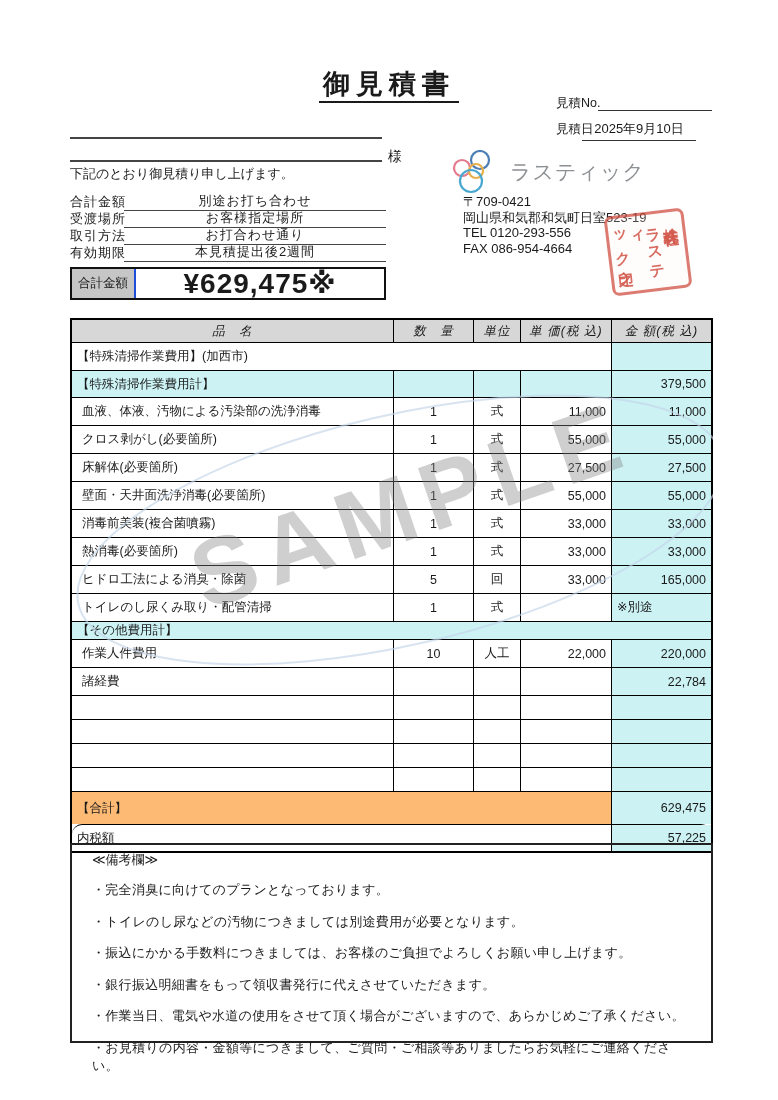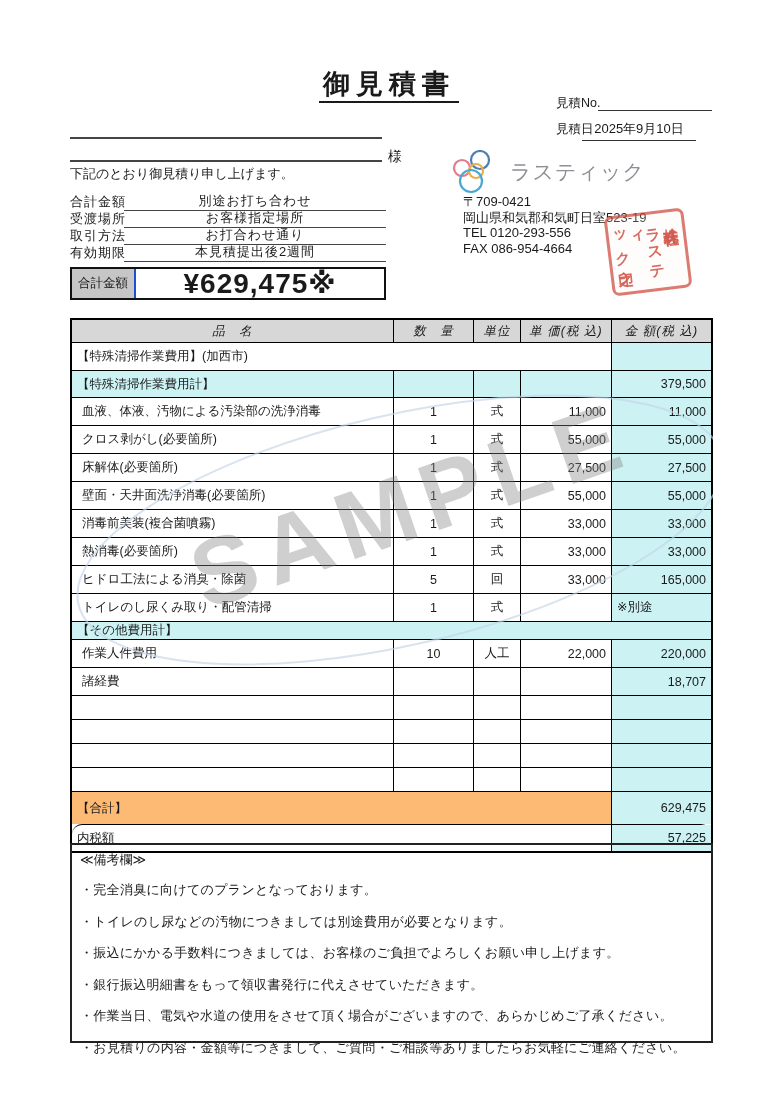--- a/index.html
+++ b/index.html
@@ -76,21 +76,21 @@
 
   
   .wm-curve { position:absolute; left:70px; top:330px; width:643px; height:430px; pointer-events:none; }
   .wm-sample { position:absolute; left:175px; top:390px; width:470px; height:230px;
                display:flex; align-items:center; justify-content:center; pointer-events:none;
                transform:rotate(-19deg); font-size:95px; font-weight:bold; letter-spacing:10px;
                color:rgba(130,130,130,.38); }
 
   
   .notes { position:absolute; left:70px; top:843px; width:643px; height:200px;
-           border:2px solid #222; padding:6px 8px; }
+           border:2px solid #222; padding:6px 20px; }
   .notes-title { font-size:13px; font-weight:500; margin-bottom:12px; }
   .note-line { font-size:13px; margin-bottom:13.5px; letter-spacing:.3px; }
 </style>
 </head>
 <body>
 
 <div class="page">
 
   <div class="doc-title">
     <span>御見積書</span>
@@ -238,21 +238,21 @@
           <div class="c-qty">10</div>
           <div class="c-unit">人工</div>
           <div class="c-price">22,000</div>
           <div class="c-amount">220,000</div>
         </div>
         <div class="t-row row-item">
           <div class="c-name">諸経費</div>
           <div class="c-qty"></div>
           <div class="c-unit"></div>
           <div class="c-price"></div>
-          <div class="c-amount">18,707</div>
+          <div class="c-amount">22,784</div>
         </div>
         <div class="t-row row-empty">
           <div class="c-name"></div>
           <div class="c-qty"></div>
           <div class="c-unit"></div>
           <div class="c-price"></div>
           <div class="c-amount"></div>
         </div>
         <div class="t-row row-empty">
           <div class="c-name"></div>

